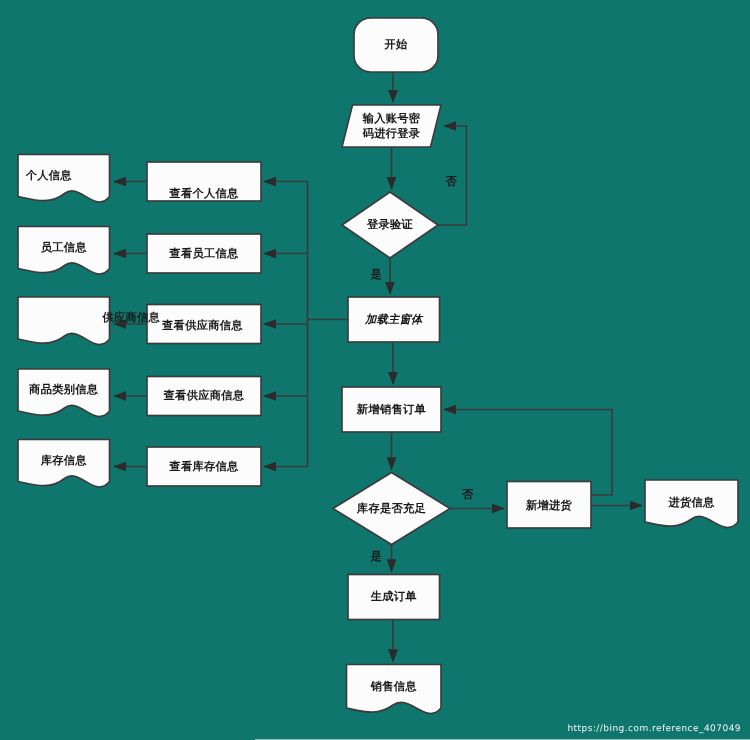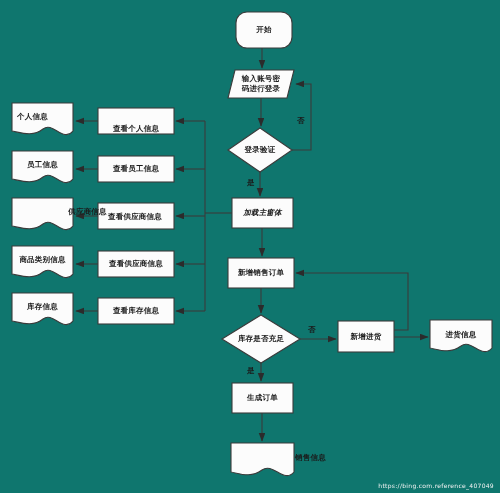--- a/index.html
+++ b/index.html
@@ -147,21 +147,21 @@
   <div class="node-label" style="left:228px; top:128px; width:64px; height:44px;">登录验证</div>
 
   <div class="node-label" style="left:232px; top:198px; width:61px; height:30px;font-style:italic;">加载主窗体</div>
 
   <div class="node-label" style="left:228px; top:258px; width:66px; height:30px;">新增销售订单</div>
 
   <div class="node-label" style="left:222px; top:315px; width:78px; height:48px;">库存是否充足</div>
 
   <div class="node-label" style="left:232px; top:383px; width:61px; height:30px;">生成订单</div>
 
-  <div class="node-label" style="left:231px; top:443px; width:63px; height:30px;padding-left:48px;">销售信息</div>
+  <div class="node-label" style="left:231px; top:443px; width:63px; height:30px;">销售信息</div>
 
   <div class="node-label" style="left:338px; top:321px; width:56px; height:31px;">新增进货</div>
 
   <div class="node-label" style="left:430px; top:320px; width:62px; height:29px;">进货信息</div>
 
   <div class="node-label" style="left:98px; top:108px; width:76px; height:42px;">查看个人信息</div>
   <div class="node-label" style="left:98px; top:156px; width:76px; height:26px;">查看员工信息</div>
   <div class="node-label" style="left:97px; top:203px; width:76px; height:28px;">查看供应商信息</div>
   <div class="node-label" style="left:96px; top:251px; width:80px; height:26px;">查看供应商信息</div>
   <div class="node-label" style="left:98px; top:298px; width:76px; height:26px;">查看库存信息</div>

